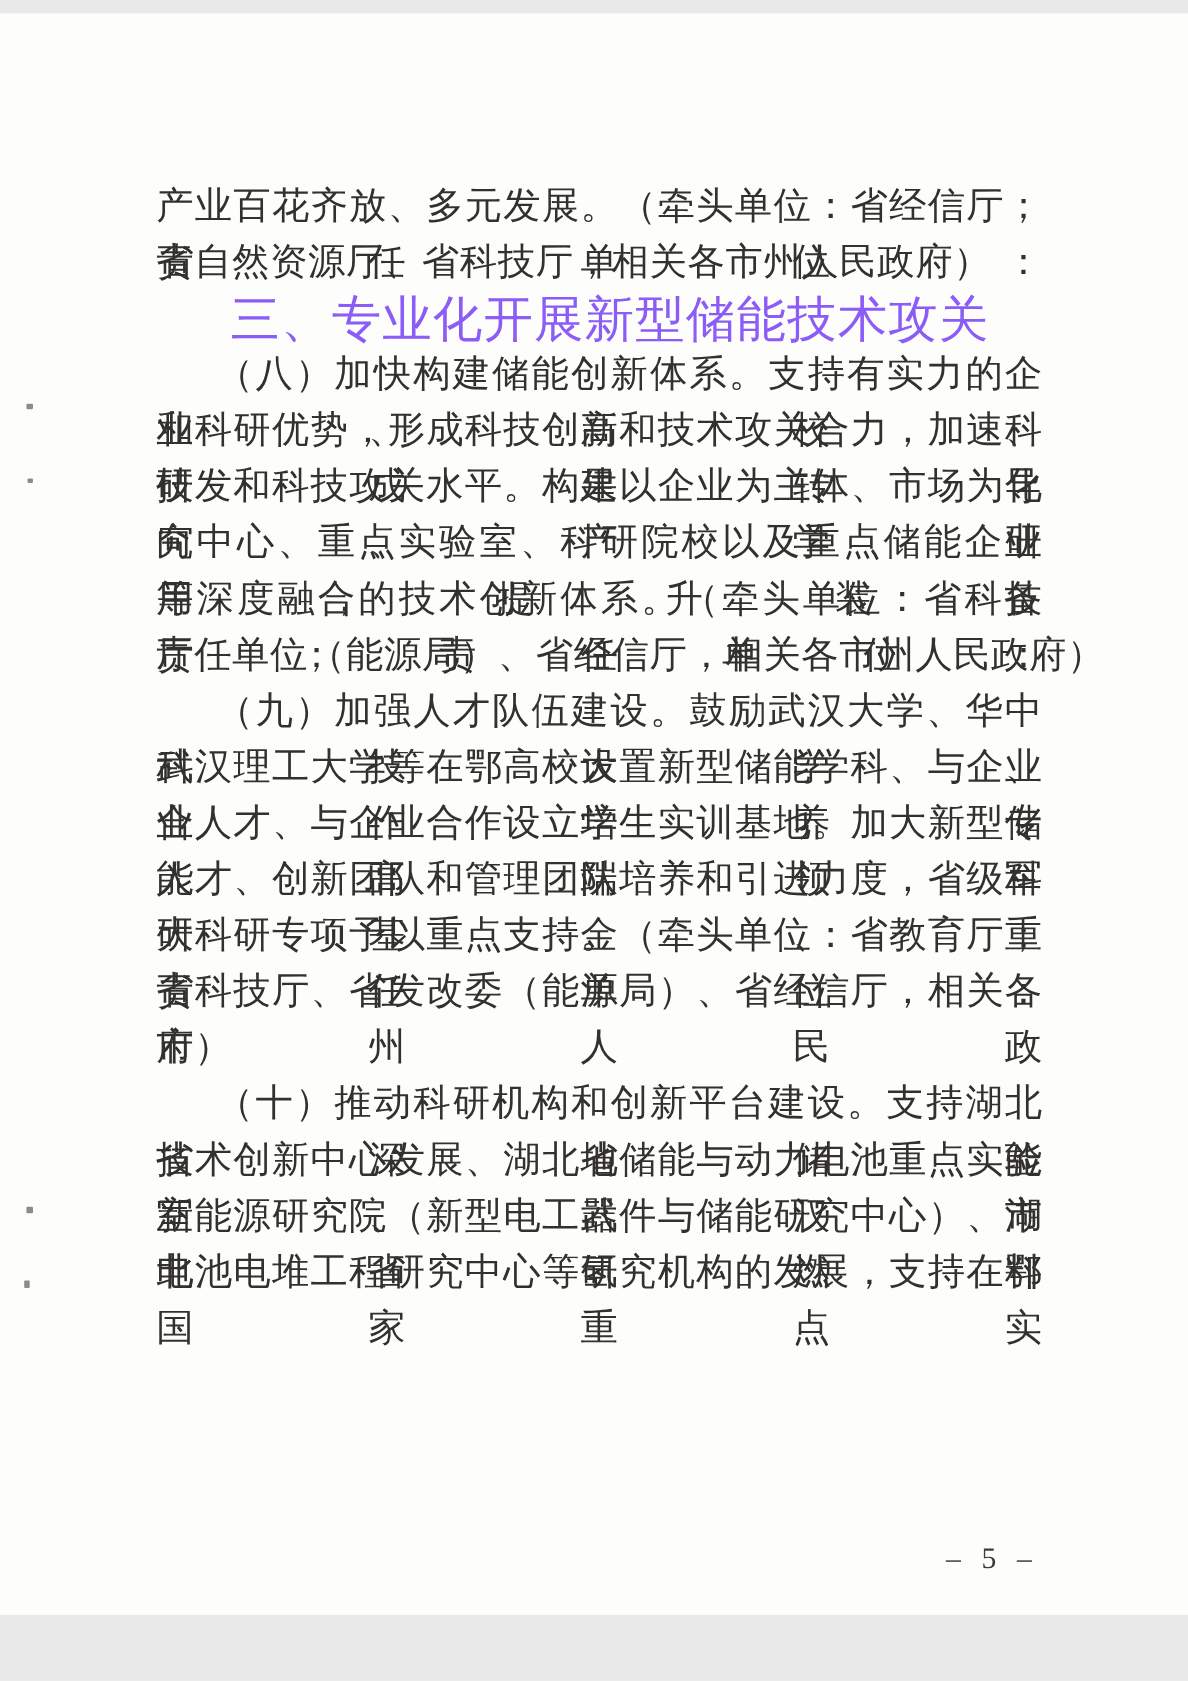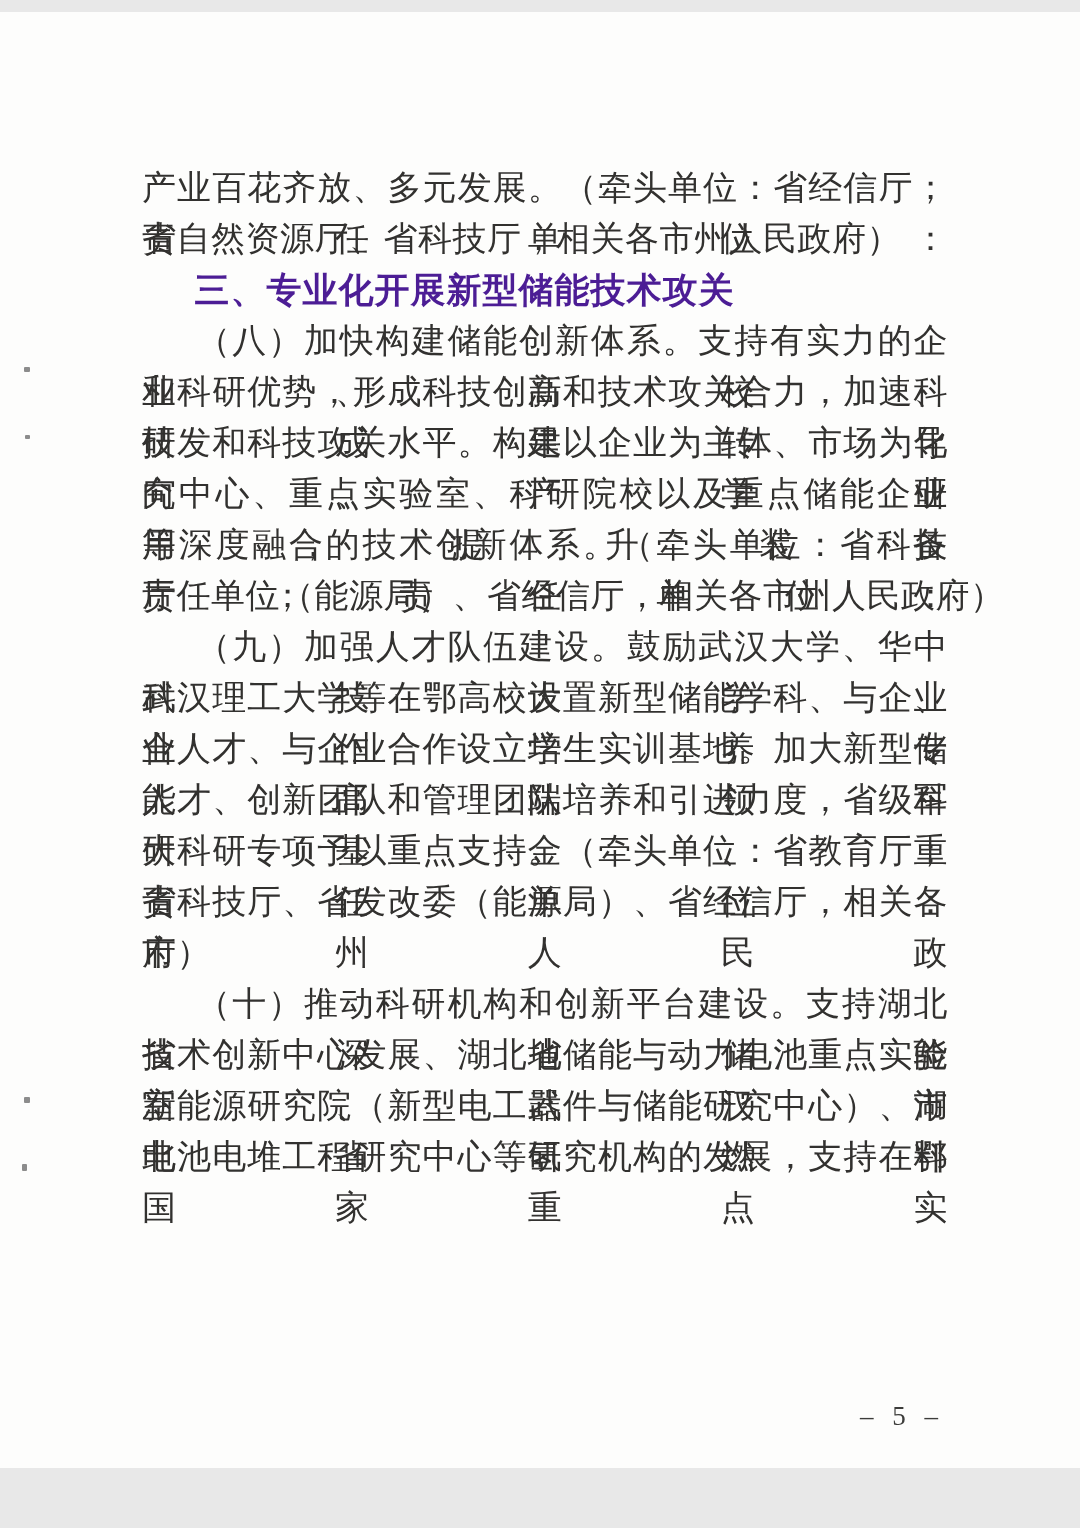--- a/index.html
+++ b/index.html
@@ -35,23 +35,23 @@
   }
   .line.fill {
     white-space: normal;
     text-align-last: justify;
   }
   .line.indent {
     text-indent: 1.6em;
   }
   .line.heading {
     font-family: "Liberation Sans", "DejaVu Sans", sans-serif;
-    font-weight: 700;
-    font-size: 35px;
-    color: #4c1d95;
+    font-weight: 400;
+    font-size: 45px;
+    color: #8b5cf6;
     text-indent: 1.5em;
     letter-spacing: 1px;
   }
   .pagenum {
     position: absolute;
     left: 860px;
     top: 1387px;
     width: 84px;
     font-size: 27px;
     line-height: 34px;

